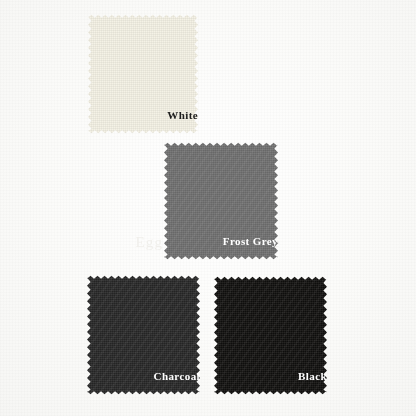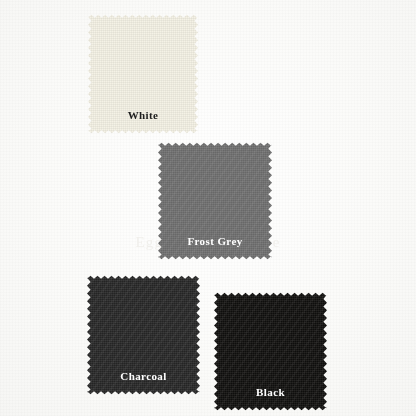--- a/index.html
+++ b/index.html
@@ -109,38 +109,38 @@
       repeating-linear-gradient(125deg,
         rgba(255,255,255,0.035) 0px, rgba(255,255,255,0.035) 2px,
         rgba(0,0,0,0.0) 2px, rgba(0,0,0,0.0) 7px);
   }
 
   .swatch-label {
     position: absolute;
     left: 0;
     right: 0;
     bottom: 13px;
-    text-align: center;
+    text-align: right;
     font-family: "Liberation Serif", "DejaVu Serif", serif;
     font-size: 11px;
     font-weight: 700;
     letter-spacing: 0.4px;
     line-height: 1;
     white-space: nowrap;
   }
 
   .label-dark  { color: #1d1d1d; }
   .label-light { color: #ffffff; }
 
   
   #swatch-white        { left: 88px;  top: 14px;  width: 110px; height: 120px; }
   #swatch-light-ash    { left: 214px; top: 16px;  width: 110px; height: 118px; }
-  #swatch-frost-grey   { left: 158px; top: 142px; width: 114px; height: 118px; }
+  #swatch-frost-grey   { left: 164px; top: 142px; width: 114px; height: 118px; }
   #swatch-charcoal     { left: 87px;  top: 275px; width: 113px; height: 120px; }
-  #swatch-black        { left: 214px; top: 292px; width: 113px; height: 119px; }
+  #swatch-black        { left: 214px; top: 276px; width: 113px; height: 119px; }
 </style>
 </head>
 <body>
 
 <div id="canvas" style="width: 416px; height: 416px;">
 
   <div id="paper-texture"></div>
 
   <div id="watermark" style="color: rgb(240, 239, 235); display: block;">
     <span class="wm-seg">Egg P</span>

